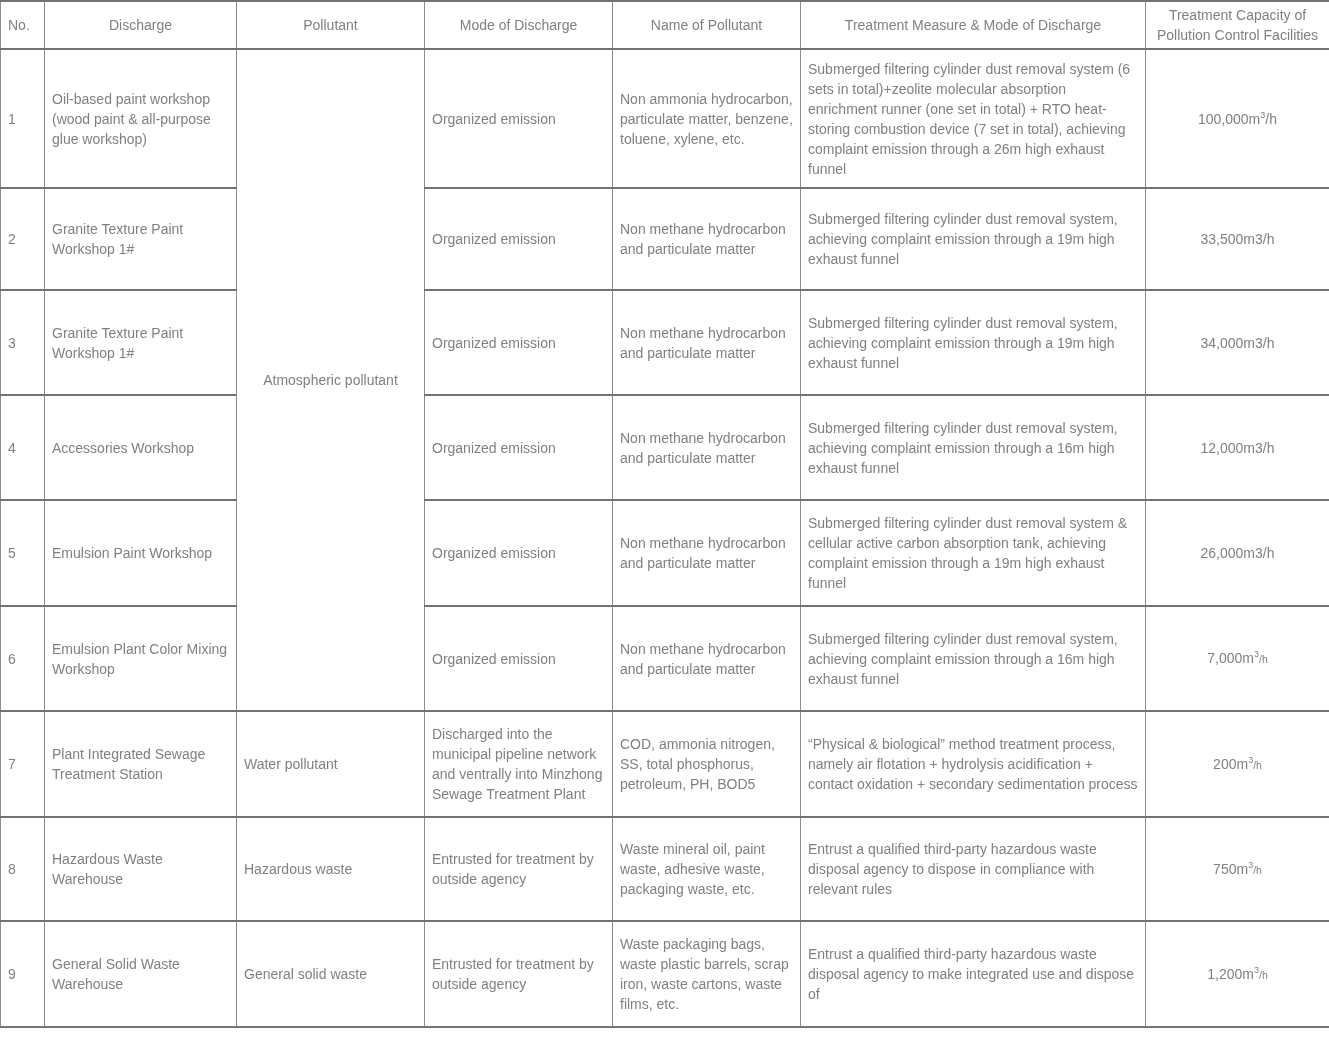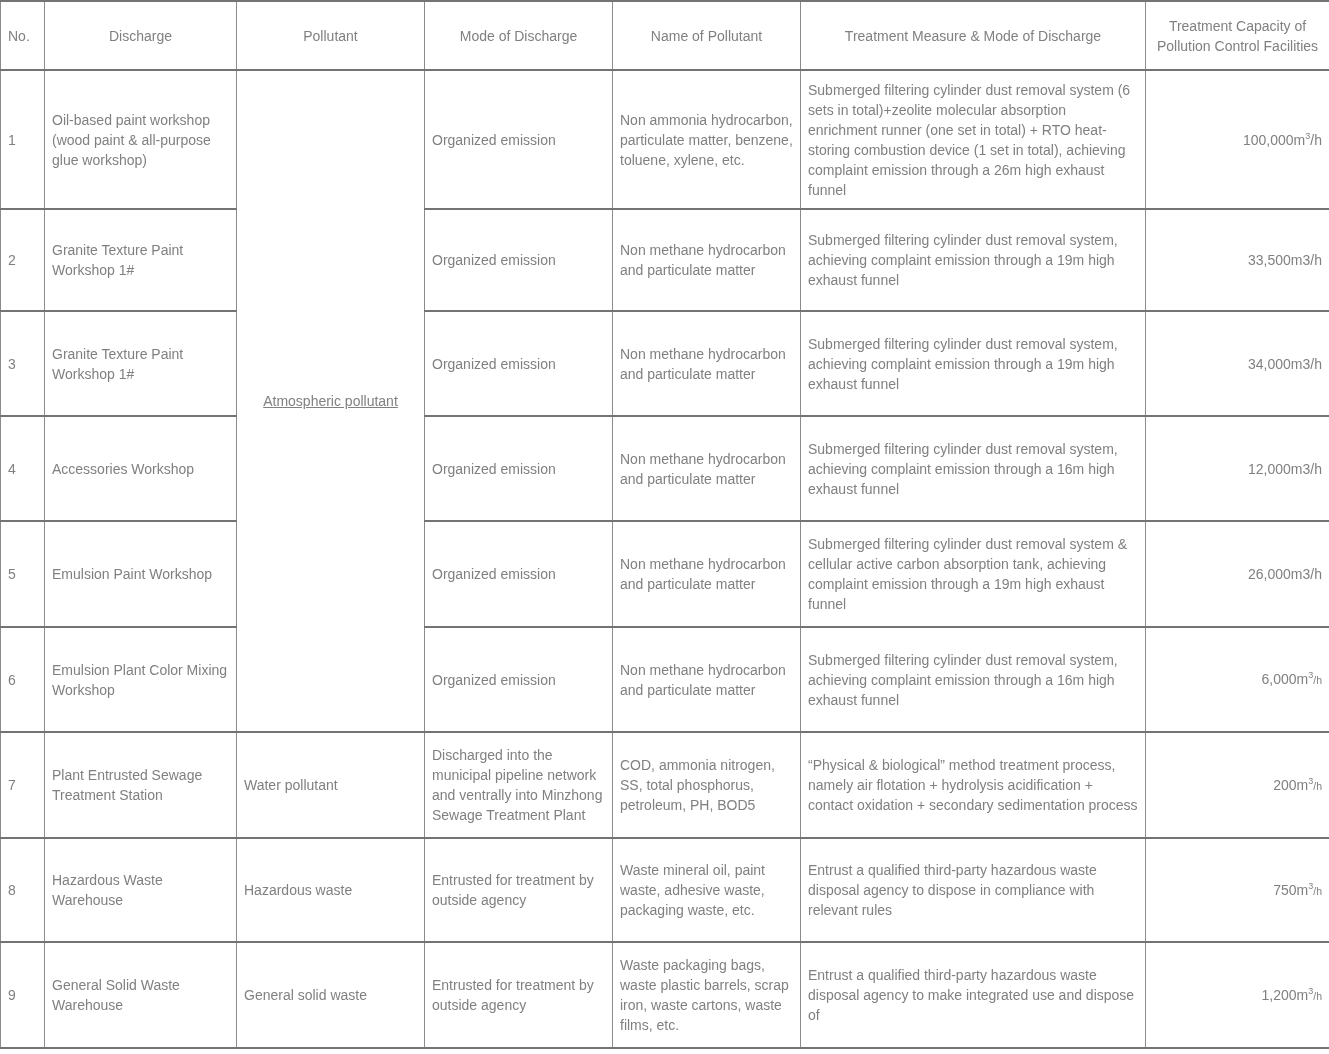--- a/index.html
+++ b/index.html
@@ -19,57 +19,57 @@
     border-bottom:2px solid #747474;
     padding:0 7px;
     vertical-align:middle;
     background:#ffffff;
     font-weight:normal;
     overflow:hidden;
   }
   th{text-align:center;}
   th.no-col{text-align:left;}
   td{text-align:left;}
-  td.cap{text-align:right;}
-  td.center{text-align:center;text-decoration:underline;}
+  td.cap{text-align:center;}
+  td.center{text-align:center;}
   sup{font-size:9px;line-height:0;vertical-align:super;}
   .post[data-size="small"]{font-size:10.5px;}
 </style>
 </head>
 <body>
 
 <table>
   <colgroup>
     <col style="width:44px">
       <col style="width:192px">
       <col style="width:188px">
     <col style="width:188px">
       <col style="width:188px">
       <col style="width:345px">
     <col style="width:184px">
   </colgroup>
   <thead>
-    <tr style="height:69px">
+    <tr style="height:48px">
       <th class="no-col">No.</th>
       <th>Discharge</th>
       <th>Pollutant</th>
       <th>Mode of Discharge</th>
       <th>Name of Pollutant</th>
       <th>Treatment Measure &amp; Mode of Discharge</th>
       <th>Treatment Capacity of Pollution Control Facilities</th>
     </tr>
   </thead>
   <tbody>
     <tr style="height:139px">
       <td>1</td>
       <td>Oil-based paint workshop (wood paint &amp; all-purpose glue workshop)</td>
       <td class="center" rowspan="6">Atmospheric pollutant</td>
       <td>Organized emission</td>
       <td>Non ammonia hydrocarbon, particulate matter, benzene, toluene, xylene, etc.</td>
-      <td>Submerged filtering cylinder dust removal system (6 sets in total)+zeolite molecular absorption enrichment runner (one set in total) + RTO heat-storing  combustion device (1 set in total), achieving complaint emission through a 26m high exhaust funnel</td>
+      <td>Submerged filtering cylinder dust removal system (6 sets in total)+zeolite molecular absorption enrichment runner (one set in total) + RTO heat-storing  combustion device (7 set in total), achieving complaint emission through a 26m high exhaust funnel</td>
       <td class="cap"><span>100,000m</span><sup>3</sup><span class="post" data-size="normal">/h</span></td>
     </tr>
     <tr style="height:102px">
       <td>2</td>
       <td>Granite Texture Paint Workshop 1#</td>
       <td>Organized emission</td>
       <td>Non methane hydrocarbon and particulate matter</td>
       <td>Submerged filtering cylinder dust removal system, achieving complaint emission through a 19m high exhaust funnel</td>
       <td class="cap"><span>33,500m3/h</span><sup></sup><span class="post" data-size="normal"></span></td>
     </tr>
@@ -96,25 +96,25 @@
       <td>Non methane hydrocarbon and particulate matter</td>
       <td>Submerged filtering cylinder dust removal system &amp; cellular active carbon absorption tank, achieving complaint emission through a 19m high exhaust funnel</td>
       <td class="cap"><span>26,000m3/h</span><sup></sup><span class="post" data-size="normal"></span></td>
     </tr>
     <tr style="height:105px">
       <td>6</td>
       <td>Emulsion Plant Color Mixing Workshop</td>
       <td>Organized emission</td>
       <td>Non methane hydrocarbon and particulate matter</td>
       <td>Submerged filtering cylinder dust removal system, achieving complaint emission through a 16m high exhaust funnel</td>
-      <td class="cap"><span>6,000m</span><sup>3</sup><span class="post" data-size="small">/h</span></td>
+      <td class="cap"><span>7,000m</span><sup>3</sup><span class="post" data-size="small">/h</span></td>
     </tr>
     <tr style="height:106px">
       <td>7</td>
-      <td>Plant Entrusted Sewage Treatment Station</td>
+      <td>Plant Integrated Sewage Treatment Station</td>
       <td>Water pollutant</td>
       <td>Discharged into the municipal pipeline network and ventrally into Minzhong Sewage Treatment Plant</td>
       <td>COD, ammonia nitrogen, SS, total phosphorus, petroleum, PH, BOD5</td>
       <td>“Physical &amp; biological” method treatment process, namely air flotation + hydrolysis acidification + contact oxidation + secondary sedimentation process</td>
       <td class="cap"><span>200m</span><sup>3</sup><span class="post" data-size="small">/h</span></td>
     </tr>
     <tr style="height:104px">
       <td>8</td>
       <td>Hazardous Waste Warehouse</td>
       <td>Hazardous waste</td>

